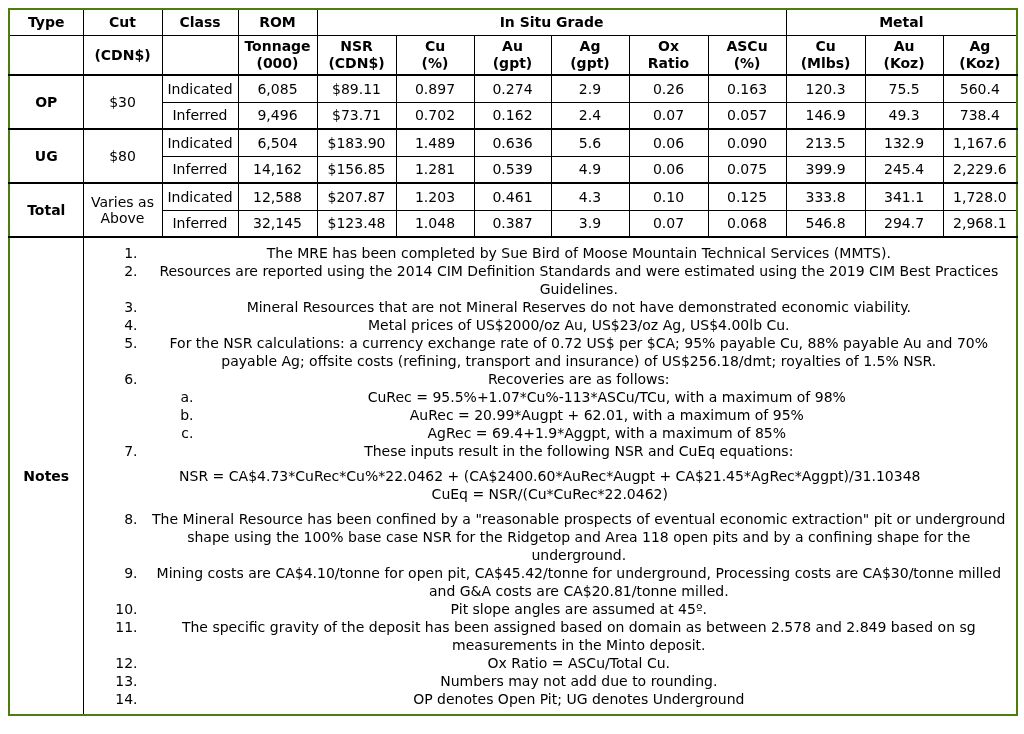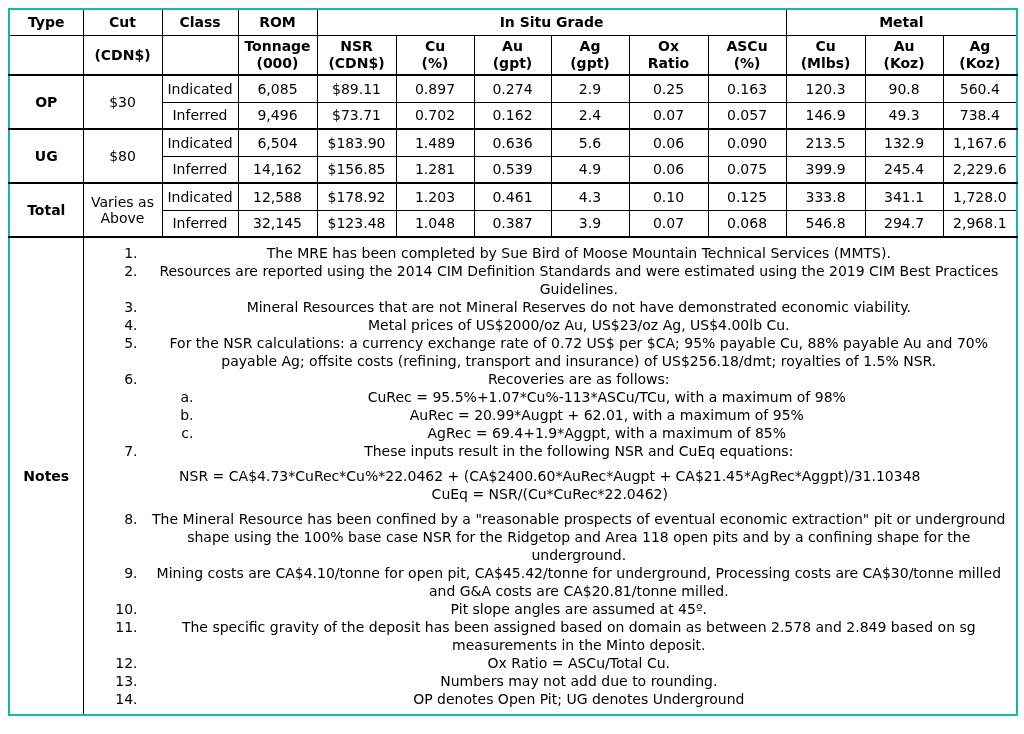--- a/index.html
+++ b/index.html
@@ -7,21 +7,21 @@
   body {
     width: 1024px; height: 734px;
     font-family: "DejaVu Sans", "Liberation Sans", sans-serif;
     color: #000;
   }
   .page { padding: 8px; }
   table.res {
     border-collapse: collapse;
     table-layout: fixed;
     width: 1008px;
-    border: 2px solid #14b8a6;
+    border: 2px solid #4d7c0f;
   }
   table.res th, table.res td {
     border: 1px solid #000;
     text-align: center;
     vertical-align: middle;
     font-size: 14px;
     padding: 1px 2px;
     overflow: hidden;
   }
   table.res th { font-weight: bold; }
@@ -117,24 +117,24 @@
     <tbody>
       <tr class="drow">
         <td rowspan="2" class="b">OP</td>
         <td rowspan="2">$30</td>
         <td>Indicated</td>
         <td>6,085</td>
         <td>$89.11</td>
         <td>0.897</td>
         <td>0.274</td>
         <td>2.9</td>
-        <td>0.25</td>
+        <td>0.26</td>
         <td>0.163</td>
         <td>120.3</td>
-        <td>90.8</td>
+        <td>75.5</td>
         <td>560.4</td>
       </tr>
       <tr class="drow">
         <td>Inferred</td>
         <td>9,496</td>
         <td>$73.71</td>
         <td>0.702</td>
         <td>0.162</td>
         <td>2.4</td>
         <td>0.07</td>
@@ -169,21 +169,21 @@
         <td>0.075</td>
         <td>399.9</td>
         <td>245.4</td>
         <td>2,229.6</td>
       </tr>
       <tr class="drow gstart">
         <td rowspan="2" class="b">Total</td>
         <td rowspan="2">Varies as Above</td>
         <td>Indicated</td>
         <td>12,588</td>
-        <td>$178.92</td>
+        <td>$207.87</td>
         <td>1.203</td>
         <td>0.461</td>
         <td>4.3</td>
         <td>0.10</td>
         <td>0.125</td>
         <td>333.8</td>
         <td>341.1</td>
         <td>1,728.0</td>
       </tr>
       <tr class="drow">

